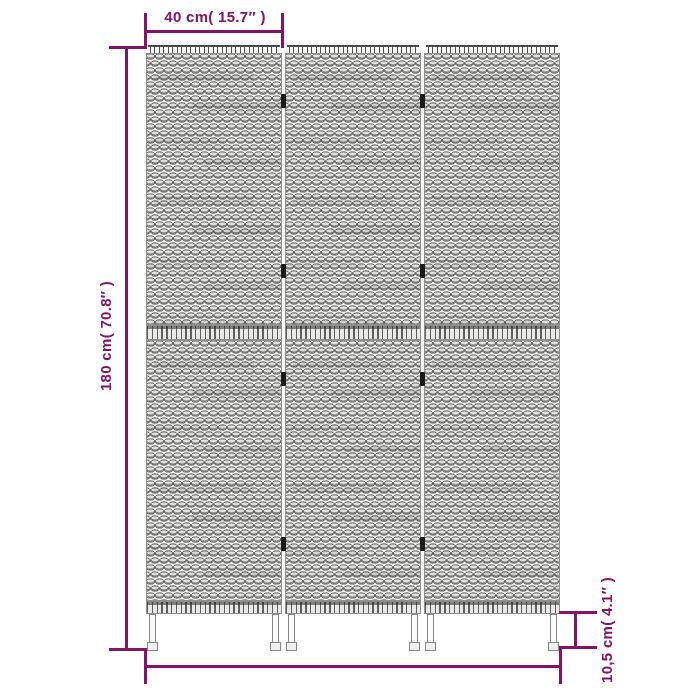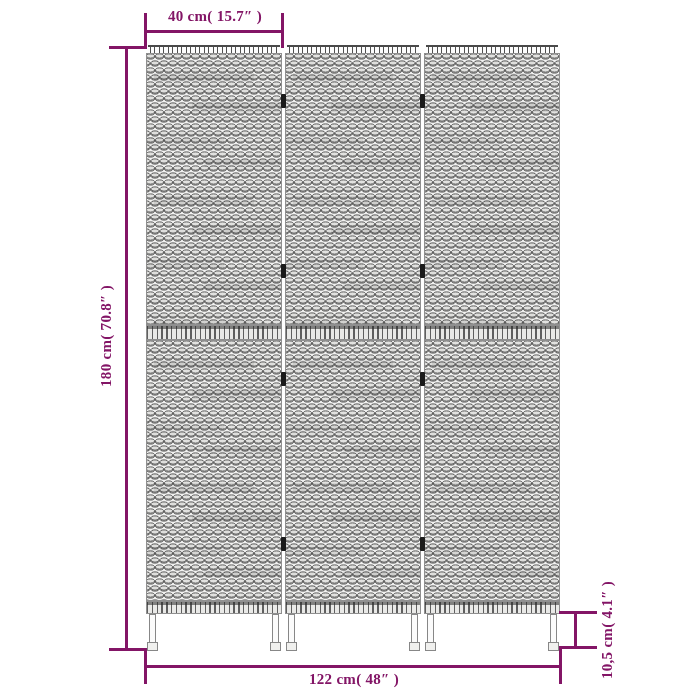--- a/index.html
+++ b/index.html
@@ -1,17 +1,17 @@
 <!DOCTYPE html>
 <html style="--dim-color: #831566;"><head>
 <meta charset="utf-8">
 <style>
   html,body{margin:0;padding:0;background:#ffffff;}
   .canvas{position:relative;width:700px;height:700px;background:#ffffff;overflow:hidden;
-          font-family:Liberation Serif, serif;}
+          font-family:Liberation Sans, sans-serif;}
   .defs-svg{position:absolute;width:0;height:0;}
 
   
   .panel{position:absolute;top:45px;width:136px;height:610px;}
   .weave-svg{position:absolute;left:0;display:block;}
   .stitches{position:absolute;top:0;left:2px;width:132px;height:8px;
             border-top:2px solid #4a4a4a;
             background:repeating-linear-gradient(90deg,#fdfdfd 0 1.6px,#4f4f4f 1.6px 3px,
                         #fdfdfd 3px 6px,#4f4f4f 6px 7.4px,#fdfdfd 7.4px 9px);}
   .rail{position:absolute;left:0;width:136px;box-sizing:border-box;border:1px solid #8f8f8f;
@@ -133,20 +133,19 @@
   <div class="dim" style="left:281px;top:13px;width:3px;height:35px"></div>
 
   <div class="dim" style="left:125px;top:46px;width:3px;height:605px"></div>
   <div class="dim" style="left:109px;top:46px;width:38px;height:3px"></div>
   <div class="dim" style="left:109px;top:648px;width:38px;height:3px"></div>
   <div class="dim-label v" style="left:-4px;top:326px">180 cm( 70.8″ )</div>
 
   <div class="dim" style="left:146px;top:665px;width:416px;height:3px"></div>
   <div class="dim" style="left:144px;top:649px;width:3px;height:35px"></div>
   <div class="dim" style="left:559px;top:649px;width:3px;height:35px"></div>
-  <div class="dim-label" style="left:146px;top:671px;width:416px">122 cm( 48″ )</div>
 
   <div class="dim" style="left:559px;top:611px;width:38px;height:3px"></div>
   <div class="dim" style="left:559px;top:646px;width:38px;height:3px"></div>
   <div class="dim" style="left:574px;top:611px;width:3px;height:38px"></div>
   <div class="dim-label v" style="left:497px;top:620px">10,5 cm( 4.1″ )</div>
 
 </div>
 
 </body></html>

